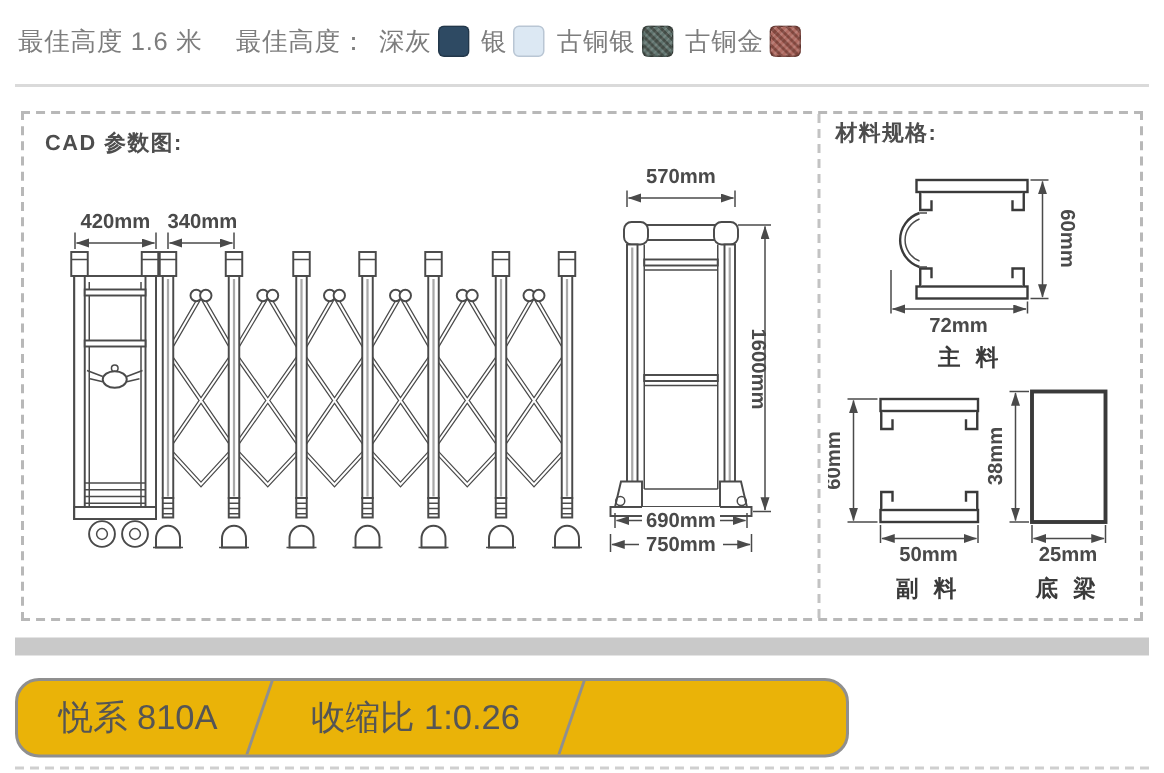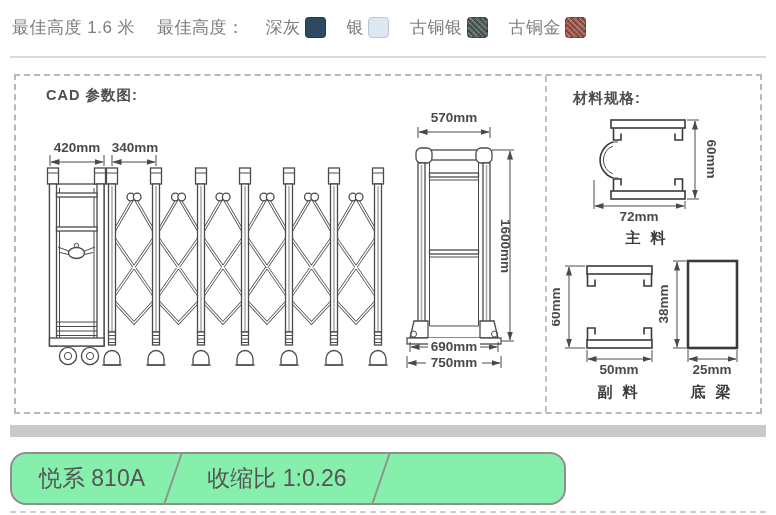--- a/index.html
+++ b/index.html
@@ -2,54 +2,54 @@
 <html><head>
 <meta charset="utf-8">
 <style>
   html,body{margin:0;padding:0;background:#fff;}
   .board{position:relative;width:776px;height:515px;background:#fff;overflow:hidden;
          font-family:"Liberation Sans","DejaVu Sans",sans-serif;}
   
   .hdr{position:absolute;left:12px;top:16px;display:flex;align-items:center;
        font-size:17px;color:#7d7d7d;letter-spacing:.5px;white-space:nowrap;}
   .hdr .gap{width:22px;}
-  .copt{display:flex;align-items:center;margin-left:21px;}
+  .copt{display:flex;align-items:center;margin-left:8px;}
   .copt .cname{margin-right:4px;}
   .sw{width:21px;height:21px;border-radius:4px;border:1px solid rgba(0,0,0,.25);box-sizing:border-box;}
   .sw.silver{border:1px solid #b9c6d4;}
   .sw.mottled{background-image:
       repeating-linear-gradient(45deg, rgba(40,20,15,.30) 0 2px, rgba(255,255,255,.10) 2px 4px),
       repeating-linear-gradient(-45deg, rgba(255,255,255,.14) 0 1px, transparent 1px 3px);}
   .topline{position:absolute;left:10px;top:56px;width:756px;height:2px;background:#dadada;}
   
   .cadbox{position:absolute;left:14px;top:74px;width:748px;height:340px;
           border:2px dashed #b8b8b8;box-sizing:border-box;}
   .vdivider{position:absolute;left:545px;top:76px;height:336px;width:0;
             border-left:2px dashed #c3c3c3;}
-  .sectitle{position:absolute;font-size:14.5px;font-weight:bold;color:#4d4d4d;letter-spacing:1px;margin-left:16px;}
+  .sectitle{position:absolute;font-size:14.5px;font-weight:bold;color:#4d4d4d;letter-spacing:1px;}
   .st-cad{left:30px;top:86px;}
-  .st-mat{left:557px;top:89px;}
+  .st-mat{left:557px;top:79px;}
   .dwg{position:absolute;}
   
   .pf{fill:#fff;stroke:#4a4a4a;stroke-width:1.3;}
   .ln1{stroke:#4a4a4a;stroke-width:1;fill:none;}
   .lnl{stroke:#a9a9a9;stroke-width:1.5;fill:none;}
   .thk{fill:#fff;stroke:#3a3a3a;stroke-width:1.6;}
   .thk2{fill:#fff;stroke:#3a3a3a;stroke-width:2.6;}
   .tube-d{stroke:#4a4a4a;stroke-width:3;fill:none;}
   .tube-w{stroke:#fff;stroke-width:1.4;fill:none;}
   .dim{stroke:#4a4a4a;stroke-width:1;fill:none;}
   .dimtxt{font:bold 13.5px "Liberation Sans","DejaVu Sans",sans-serif;fill:#4a4a4a;text-anchor:middle;}
   .lbl{font:bold 15px "Liberation Sans","DejaVu Sans",sans-serif;fill:#3a3a3a;text-anchor:middle;letter-spacing:3px;}
   
   .graybar{position:absolute;left:10px;top:425px;width:756px;height:12px;background:#c9c9c9;}
   
   .footbar{position:absolute;left:10px;top:452px;width:556px;height:53px;box-sizing:border-box;
            border:2px solid #8f8f8f;border-radius:16px;display:flex;align-items:stretch;
-           font-size:23px;color:#555;overflow:hidden;background:#86efac;}
+           font-size:23px;color:#555;overflow:hidden;background:#eab308;}
   .fcell{display:flex;align-items:center;justify-content:center;}
   .fc1{width:160px;}
   .fc2{width:206px;}
   .fc3{flex:1;}
   .slash{width:0;border-left:2px solid #8f8f8f;transform:skewX(-19deg);}
   .botdash{position:absolute;left:10px;top:511px;width:756px;height:0;border-top:2px dashed #cfcfcf;}
 </style>
 </head>
 <body>
 

